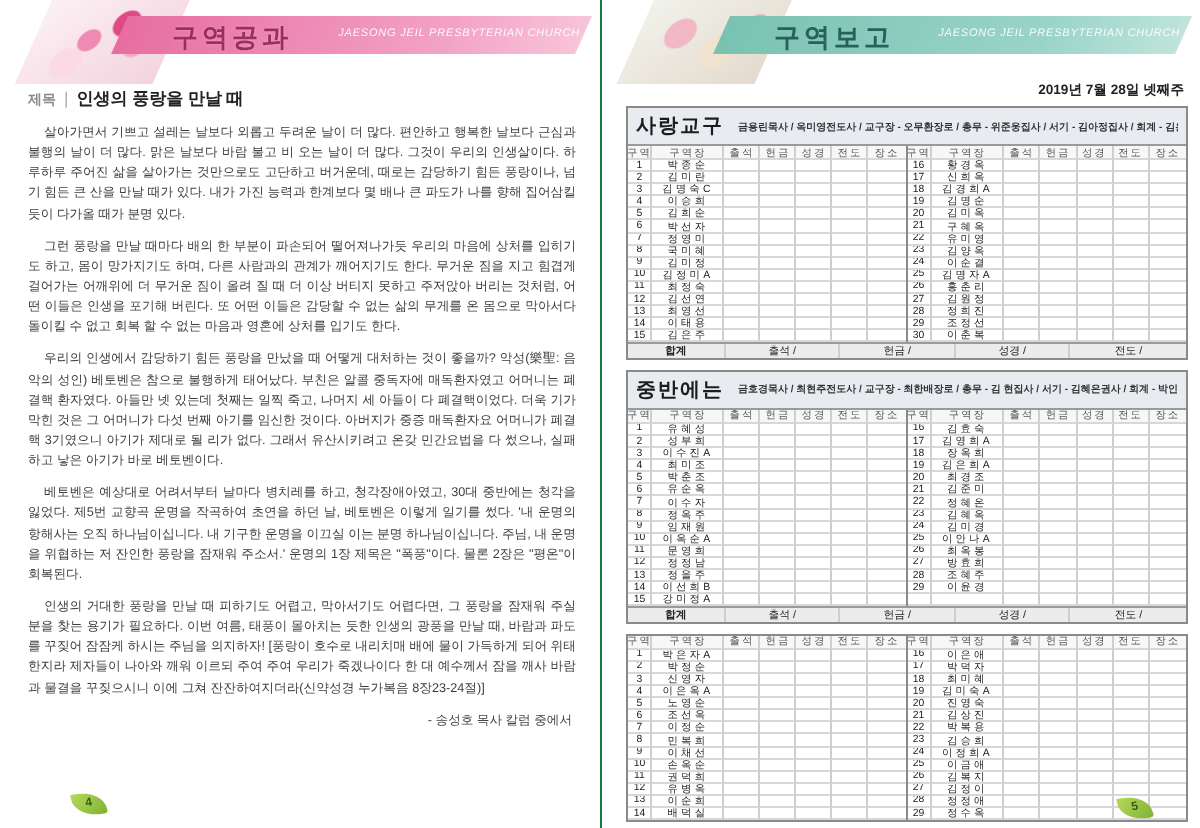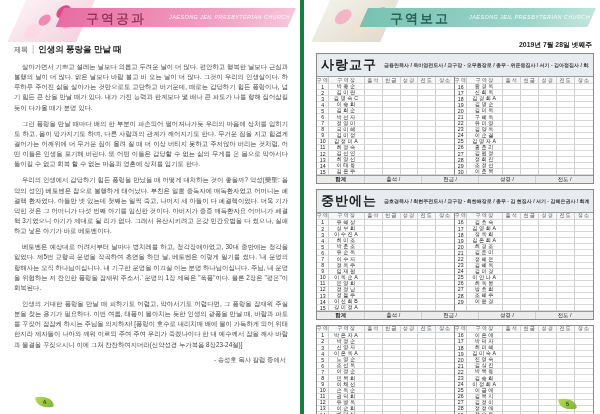--- a/index.html
+++ b/index.html
@@ -1,20 +1,20 @@
 <!DOCTYPE html>
 <html><head>
 <meta charset="utf-8">
 <style>
   html,body{margin:0;padding:0;background:#fff;}
   *{box-sizing:border-box;}
   body{font-family:"Liberation Sans","DejaVu Sans",sans-serif;}
   .spread{position:relative;width:600px;height:414px;background:#0c4a6e;overflow:hidden;display:flex;}
   .page{position:relative;width:300px;height:414px;background:#fff;}
-  .page.right{border-left:4px solid #15803d;}
+  .page.right{border-left:1px solid #15803d;}
 
   
   .banner{position:relative;height:40px;}
   .band{position:absolute;top:8px;left:64px;right:4px;height:19px;transform:skewX(-24deg);transform-origin:top left;}
   .band.pink{background:linear-gradient(90deg,#e univers;)}
   .band.pink{background:linear-gradient(90deg,#e76da2,#f2a2c4 70%,#f7c4d9);}
   .band.teal{background:linear-gradient(90deg,#79c2b2,#9ad4c8 70%,#bfe4db);}
   .photo{position:absolute;top:0;left:26px;width:74px;height:42px;transform:skewX(-24deg);transform-origin:top left;border-right:5px solid #fff;}
   .photo.flowers{background:
     radial-gradient(circle at 62% 28%,#dd4b84 0 6px,rgba(0,0,0,0) 7px),
@@ -45,21 +45,21 @@
   .leaf{position:absolute;width:17px;height:12px;background:linear-gradient(135deg,#b5d95a,#7fb335);border-radius:2% 85% 10% 85%;display:flex;align-items:center;justify-content:center;}
   .leaf span{font-size:6px;color:#3c5a0a;font-weight:bold;}
   .leaf.l4{left:36px;bottom:6px;transform:rotate(-10deg);}
   .leaf.l5{right:24px;bottom:4px;transform:rotate(-10deg);}
 
   
   .date-line{margin:0 8px 3px 0;text-align:right;font-size:6.8px;font-weight:bold;color:#222;}
   .tables{margin:0 6px 0 12px;}
   .section{border:1px solid #8a8a8a;margin-bottom:5px;background:#fff;}
   .sec-head{display:flex;align-items:center;background:#e8ecf1;border-bottom:1px solid #9a9a9a;padding:2px 4px;}
-  .sec-name{font-size:13px;font-weight:bold;color:#1c1c1c;letter-spacing:1px;margin-right:7px;white-space:nowrap;}
+  .sec-name{font-size:10px;font-weight:bold;color:#1c1c1c;letter-spacing:1px;margin-right:7px;white-space:nowrap;}
   .sec-staff{font-size:5px;font-weight:bold;color:#333;white-space:nowrap;overflow:hidden;}
   .grid{display:flex;}
   .half{flex:1 1 50%;}
   .half.first{border-right:1px solid #8a8a8a;}
   .row{display:flex;height:6.1px;}
   .row.head{background:#f6f7f8;height:7px;}
   .c{border-right:1px solid #cfcfcf;border-bottom:1px solid #d8d8d8;font-size:5.2px;color:#222;display:flex;align-items:center;justify-content:center;overflow:hidden;white-space:nowrap;}
   .c:last-child{border-right:none;}
   .row.head .c{color:#555;letter-spacing:1px;}
   .c.no{flex:0 0 9%;}

